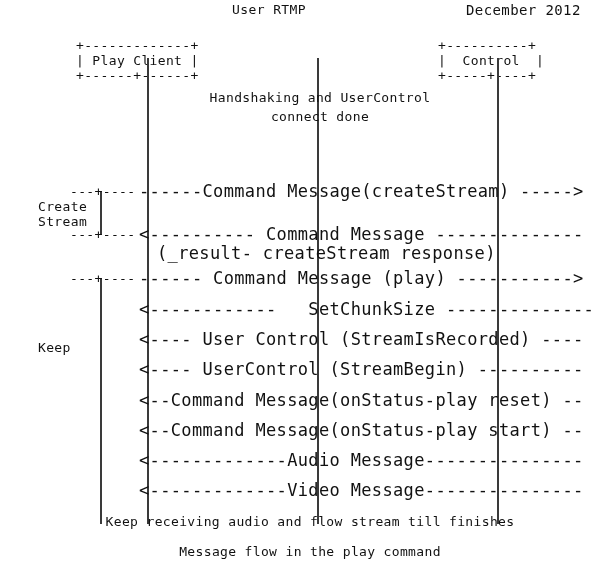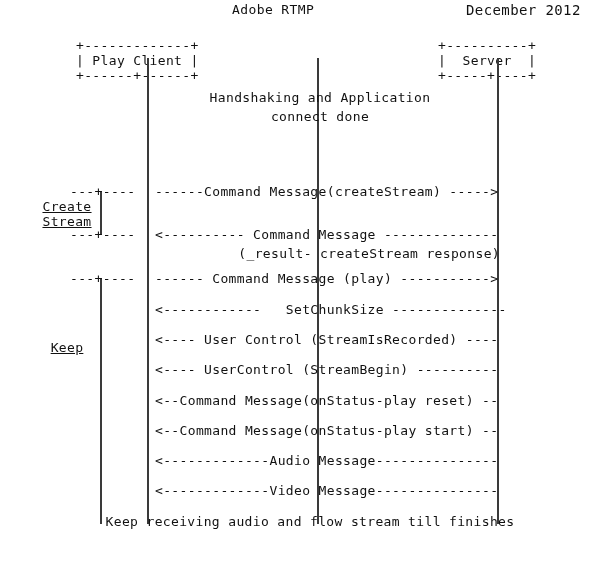--- a/index.html
+++ b/index.html
@@ -108,71 +108,70 @@
   .tick-cs-top { left: 70px; top: 154px; }
   .tick-cs-bot { left: 70px; top: 197px; }
   .tick-p-top  { left: 70px; top: 241px; }
 
   .scope-label {
     position: absolute;
     white-space: pre;
     font-size: 13px;
     line-height: 15px;
     letter-spacing: 0.35px;
-    text-align: center;
-    text-decoration: underline;
+    text-align: left;
   }
   .lbl-create { left: 38px; top: 169px; width: 58px; }
   .lbl-stream { left: 38px; top: 184px; width: 58px; }
   .lbl-play   { left: 38px; top: 310px; width: 58px; }
 
   
   .msg {
     position: absolute;
-    left: 155px;
+    left: 139px;
     width: 356px;
     white-space: pre;
-    font-size: 13px;
+    font-size: 17px;
     line-height: 15px;
     letter-spacing: 0.35px;
   }
   .msg-sub {
     position: absolute;
-    left: 144px;
+    left: 157px;
     width: 356px;
     white-space: pre;
-    font-size: 13px;
-    line-height: 15px;
-    letter-spacing: 0.35px;
-    text-align: right;
+    font-size: 17px;
+    line-height: 15px;
+    letter-spacing: 0.35px;
+    text-align: left;
   }
 </style>
 </head>
 <body>
 
 <div class="page-header">
-  <div class="hdr-title">Adobe RTMP</div>
+  <div class="hdr-title">User RTMP</div>
   <div class="hdr-date">December 2012</div>
 </div>
 
 <div class="ascii-canvas">
 
   <div class="arow box-client"><span>+-------------+</span>
 <span>| Play Client |</span>
 <span>+------+------+</span></div>
 
   <div class="arow box-server"><span>+----------+</span>
-<span>|  Server  |</span>
+<span>|  Control  |</span>
 <span>+-----+----+</span></div>
 
   <div class="lifeline ll-client"></div>
   <div class="lifeline ll-center"></div>
   <div class="lifeline ll-server"></div>
 
-  <div class="note note-handshake">Handshaking and Application
+  <div class="note note-handshake">Handshaking and UserControl
 connect done</div>
 
   <div class="scope-bar scope-create"></div>
   <div class="scope-bar scope-play"></div>
 
   <div class="scope-tick tick-cs-top">---+----</div>
   <div class="scope-tick tick-cs-bot">---+----</div>
   <div class="scope-tick tick-p-top">---+----</div>
 
   <div class="scope-label lbl-create">Create</div>
@@ -188,14 +187,15 @@
 
   <div class="msg" style="top:272px">&lt;------------   SetChunkSize --------------</div>
   <div class="msg" style="top:302px">&lt;---- User Control (StreamIsRecorded) ----</div>
   <div class="msg" style="top:332px">&lt;---- UserControl (StreamBegin) ----------</div>
   <div class="msg" style="top:363px">&lt;--Command Message(onStatus-play reset) --</div>
   <div class="msg" style="top:393px">&lt;--Command Message(onStatus-play start) --</div>
   <div class="msg" style="top:423px">&lt;-------------Audio Message---------------</div>
   <div class="msg" style="top:453px">&lt;-------------Video Message---------------</div>
 
   <div class="note note-keep">Keep receiving audio and flow stream till finishes</div>
+  <div class="note note-caption">Message flow in the play command</div>
 
 </div>
 
 </body></html>

